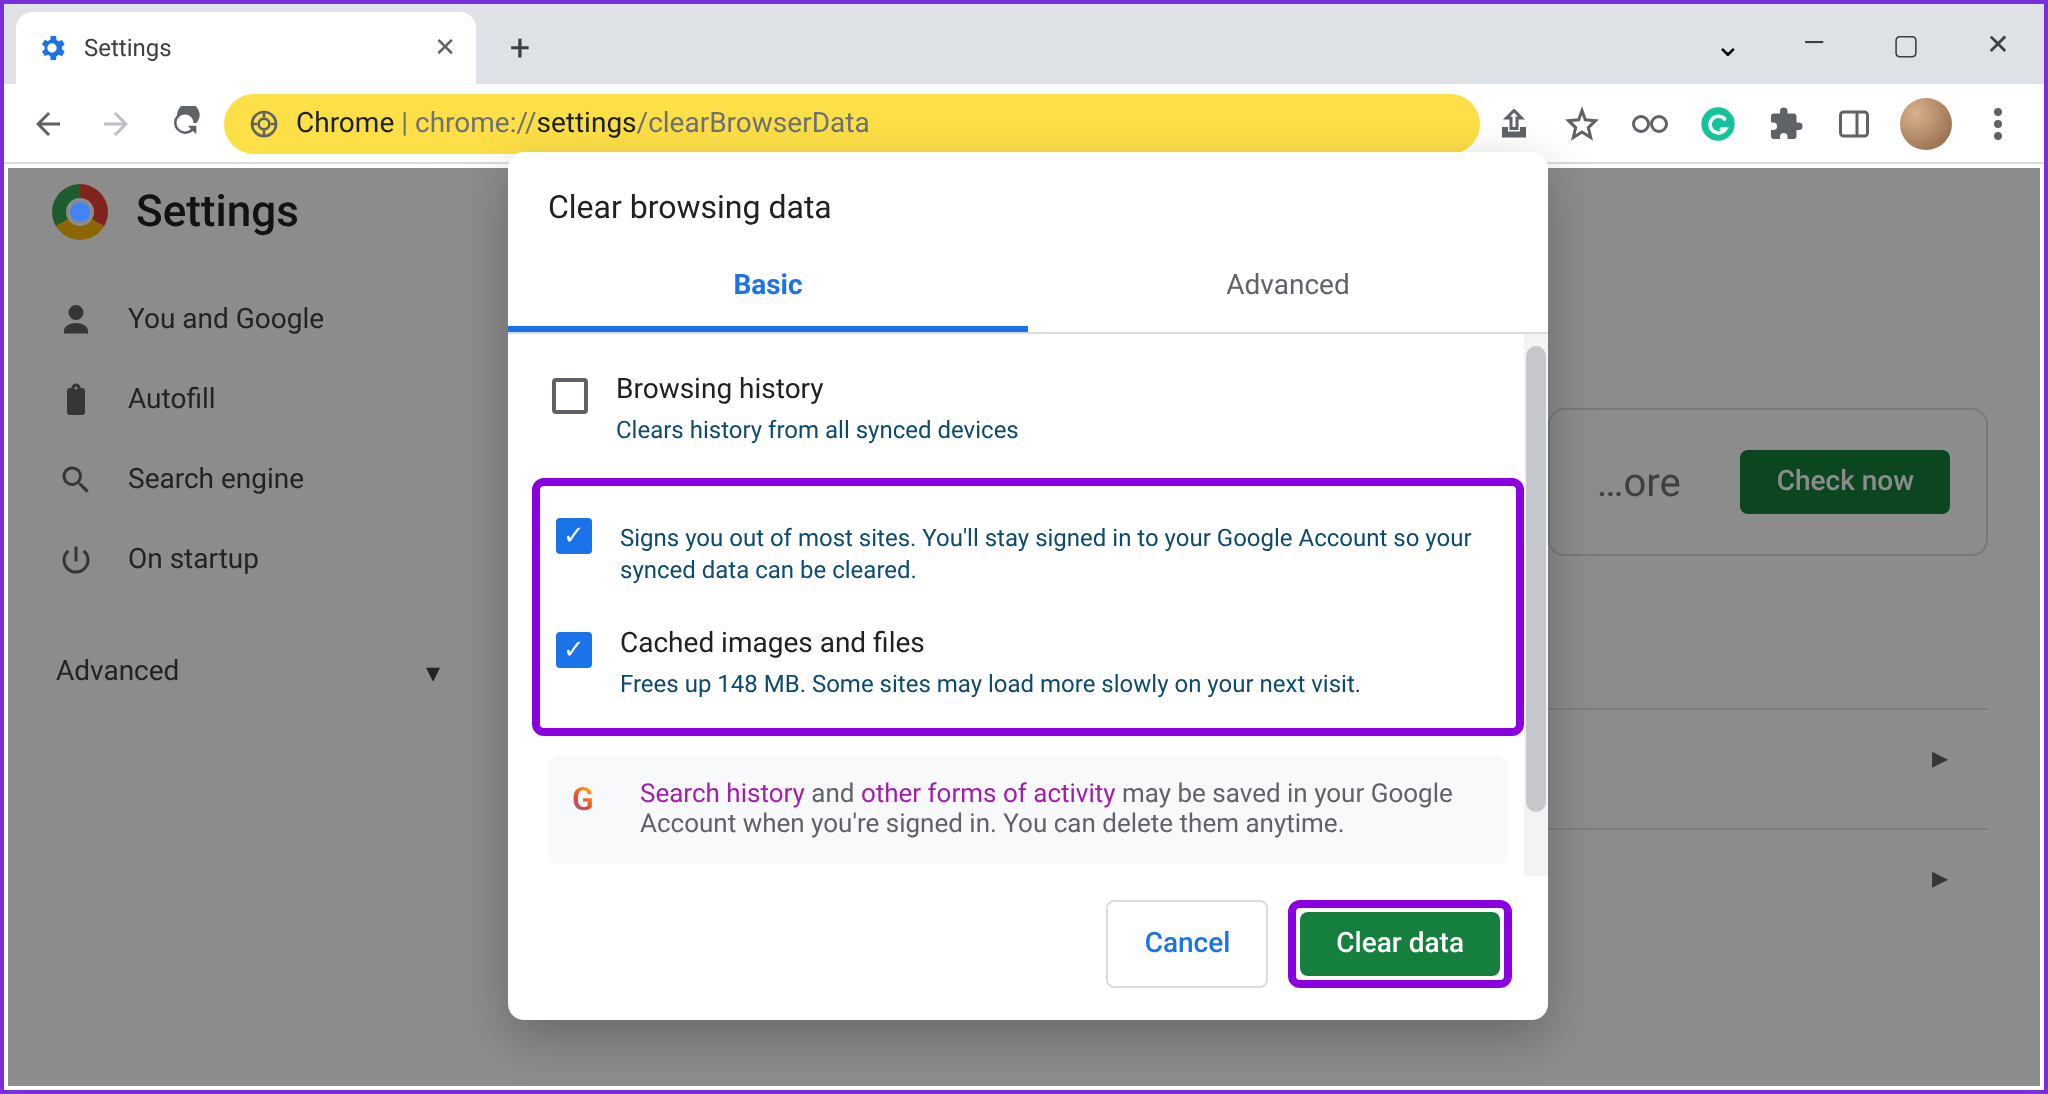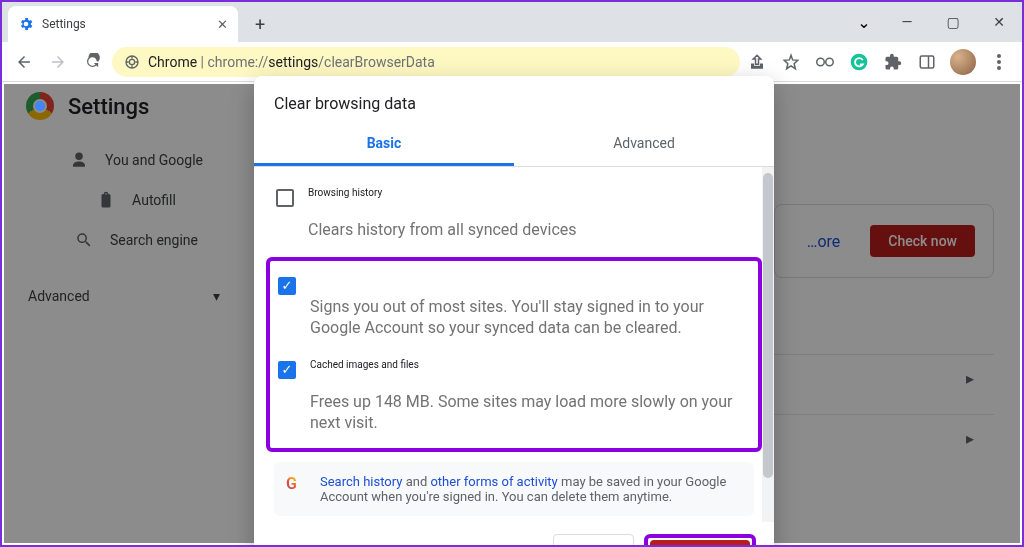--- a/index.html
+++ b/index.html
@@ -13,72 +13,72 @@
   .tab .close { font-size: 13px; color: #5f6368; cursor: pointer; }
   .newtab { width: 28px; height: 28px; margin-top: 8px; margin-left: 8px; display: flex; align-items: center; justify-content: center; font-size: 18px; color: #3c4043; border-radius: 50%; cursor: pointer; }
   .winctrls { margin-left: auto; display: flex; align-items: center; height: 40px; }
   .winbtn { width: 46px; height: 32px; display: flex; align-items: center; justify-content: center; color: #3c4043; font-size: 14px; }
   .caret { width: 40px; display: flex; justify-content: center; }
 
   
   .toolbar { height: 40px; background: #fff; border-bottom: 1px solid #dadce0; display: flex; align-items: center; padding: 0 8px; gap: 6px; }
   .tbtn { width: 28px; height: 28px; border-radius: 50%; display: flex; align-items: center; justify-content: center; color: #5f6368; }
   .tbtn.disabled { color: #bdc1c6; }
-  .omnibox { flex: 1; height: 30px; background: #fef9c3; border-radius: 15px; display: flex; align-items: center; padding: 0 12px; gap: 8px; font-size: 14px; color: #5f6368; }
+  .omnibox { flex: 1; height: 30px; background: #fde047; border-radius: 15px; display: flex; align-items: center; padding: 0 12px; gap: 8px; font-size: 14px; color: #5f6368; }
   .omnibox .secure { font-size: 15px; }
   .omnibox .url { color: #202124; }
   .omnibox .url .dim { color: #6e7175; }
   .omnibox .url .bold { color: #202124; }
   .rigthicons { display: flex; align-items: center; gap: 12px; padding-right: 4px; }
   .ricon { width: 22px; height: 22px; display: flex; align-items: center; justify-content: center; color: #5f6368; }
   .avatar { width: 26px; height: 26px; border-radius: 50%; background: radial-gradient(circle at 30% 30%, #d9b28c, #8a6142); }
 
   
   .page { position: absolute; top: 82px; left: 2px; right: 2px; bottom: 2px; background: #fff; }
   .scrim { position: absolute; inset: 0; background: rgba(0,0,0,0.45); }
   .settings-header { position: absolute; top: 8px; left: 22px; display: flex; align-items: center; gap: 14px; }
   .chrome-logo { width: 28px; height: 28px; border-radius: 50%; background: conic-gradient(#ea4335 0 120deg, #fbbc05 120deg 240deg, #34a853 240deg 360deg); position: relative; }
   .chrome-logo::after { content: ""; position: absolute; inset: 7px; background: #fff; border-radius: 50%; }
   .chrome-logo::before { content: ""; position: absolute; inset: 9px; background: #4285f4; border-radius: 50%; z-index: 1; }
   .settings-title { font-size: 22px; color: #202124; font-weight: 500; }
   .sidebar { position: absolute; top: 56px; left: 0; width: 240px; }
-  .navitem { display: flex; align-items: center; gap: 16px; height: 40px; padding-left: 24px; font-size: 14px; color: #3c4043; border-radius: 0 20px 20px 0; justify-content: center; }
+  .navitem { display: flex; align-items: center; gap: 16px; height: 40px; padding-left: 24px; font-size: 14px; color: #3c4043; border-radius: 0 20px 20px 0; }
   .navitem.active { background: #c9ddf6; color: #1a73e8; }
   .navitem.active .nicon { color: #1a73e8; }
   .nicon { width: 20px; display: flex; justify-content: center; color: #5f6368; }
   .adv-row { display: flex; align-items: center; justify-content: space-between; padding: 0 24px; height: 40px; font-size: 14px; color: #3c4043; margin-top: 16px; }
 
   .right-card { position: absolute; right: 26px; top: 120px; width: 220px; height: 74px; background: #fff; border: 1px solid #dadce0; border-radius: 8px; display: flex; align-items: center; justify-content: flex-end; padding: 0 18px; gap: 30px; }
-  .right-card .txt { color: #1d4ed8; font-size: 16px; }
-  .btn-primary { background: #b91c1c; color: #fff; border: none; border-radius: 4px; padding: 8px 18px; font-size: 14px; font-weight: 500; }
+  .right-card .txt { color: #737373; font-size: 20px; }
+  .btn-primary { background: #15803d; color: #fff; border: none; border-radius: 4px; padding: 8px 18px; font-size: 14px; font-weight: 500; }
   .row-card { position: absolute; right: 26px; width: 220px; height: 48px; background: #fff; border-top: 1px solid #e4e6e9; display: flex; align-items: center; justify-content: flex-end; padding-right: 20px; color: #5f6368; }
   .row-card.r1 { top: 270px; }
   .row-card.r2 { top: 330px; }
 
   
   .dialog { position: absolute; left: 252px; top: 74px; width: 520px; background: #fff; border-radius: 8px; box-shadow: 0 8px 24px rgba(0,0,0,0.25); overflow: hidden; }
   .dlg-title { font-size: 16px; color: #202124; padding: 18px 20px 12px; }
   .dlg-tabs { display: flex; border-bottom: 1px solid #dadce0; }
   .dlg-tab { flex: 1; text-align: center; padding: 10px 0 12px; font-size: 14px; color: #5f6368; cursor: pointer; }
   .dlg-tab.active { color: #1a73e8; font-weight: 700; border-bottom: 3px solid #1a73e8; }
   .dlg-body { position: relative; padding: 10px 20px 6px 20px; }
   .timerange { display: flex; align-items: center; gap: 12px; height: 44px; }
   .timerange .lbl { color: #5f6368; font-size: 14px; width: 84px; }
   .select { flex: 0 0 180px; height: 34px; border: 1px solid #dadce0; background: #f1f3f4; display: flex; align-items: center; justify-content: space-between; padding: 0 10px; font-size: 14px; color: #3c4043; border-radius: 4px; }
   .hl { border: 4px solid #8a00e0; border-radius: 6px; }
   .hl1 { padding: 2px 6px; margin: 0 -6px; display: inline-flex; }
   .option-row { display: flex; gap: 14px; padding: 10px 2px; }
   .chk { width: 18px; height: 18px; border: 2px solid #5f6368; border-radius: 2px; margin-top: 2px; flex-shrink: 0; display: flex; align-items: center; justify-content: center; }
   .chk.checked { background: #1a73e8; border-color: #1a73e8; color: #fff; font-size: 13px; }
-  .opt-texts .t1 { font-size: 10px; color: #202124; }
-  .opt-texts .t2 { font-size: 16px; color: #737373; margin-top: 21px; line-height: 1.35; }
+  .opt-texts .t1 { font-size: 14px; color: #202124; }
+  .opt-texts .t2 { font-size: 12px; color: #0c4a6e; margin-top: 4px; line-height: 1.35; }
   .hl2 { border: 4px solid #8a00e0; border-radius: 6px; padding: 4px 6px; margin: 6px -8px 0; }
   .infobox { display: flex; gap: 14px; background: #f8f9fa; border-radius: 6px; padding: 12px; margin-top: 10px; font-size: 13px; color: #5f6368; align-items: flex-start; }
   .glogo { width: 20px; height: 20px; flex-shrink: 0; font-weight: 600; font-size: 16px; background: linear-gradient(45deg,#4285f4,#ea4335,#fbbc05,#34a853); -webkit-background-clip: text; background-clip: text; color: transparent; }
-  .infobox a { color: #1d4ed8; }
+  .infobox a { color: #a21caf; }
   .dlg-actions { display: flex; justify-content: flex-end; gap: 10px; padding: 12px 18px 16px; }
   .btn-outline { background: #fff; color: #1a73e8; border: 1px solid #dadce0; border-radius: 4px; padding: 8px 18px; font-size: 14px; font-weight: 500; }
   .hl3 { border: 4px solid #8a00e0; border-radius: 6px; padding: 2px; display: inline-block; }
   .vscroll { position: absolute; right: 0; top: 0; bottom: 0; width: 12px; background: #f1f3f4; }
   .vthumb { position: absolute; right: 1px; top: 6px; width: 10px; height: 86%; background: #c4c7cb; border-radius: 5px; }
 
   svg { display: block; }
 </style>
 </head>
 <body>
@@ -201,20 +201,28 @@
       <span>Autofill</span>
     </div>
     <div class="navitem">
       <span class="nicon">
           <svg width="18" height="18" viewBox="0 0 24 24">
             <path fill="currentColor" d="M15.5 14h-.8l-.3-.3a6.5 6.5 0 10-.7.7l.3.3v.8l5 5 1.5-1.5zm-6 0A4.5 4.5 0 1114 9.5 4.5 4.5 0 019.5 14z"></path>
           </svg>
         </span>
       <span>Search engine</span>
     </div>
+    <div class="navitem">
+      <span class="nicon">
+          <svg width="18" height="18" viewBox="0 0 24 24">
+            <path fill="currentColor" d="M13 3h-2v10h2zm4.8 2.2l-1.4 1.4A7 7 0 115 12a7 7 0 012.6-5.4L6.2 5.2A9 9 0 1021 12a9 9 0 00-3.2-6.8z"></path>
+          </svg>
+        </span>
+      <span>On startup</span>
+    </div>
     <div class="adv-row">
       <span>Advanced</span>
       <span>▾</span>
     </div>
   </div>
 
   <div class="right-card">
     <span class="txt">…ore</span>
     <button class="btn-primary">Check now</button>
   </div>

